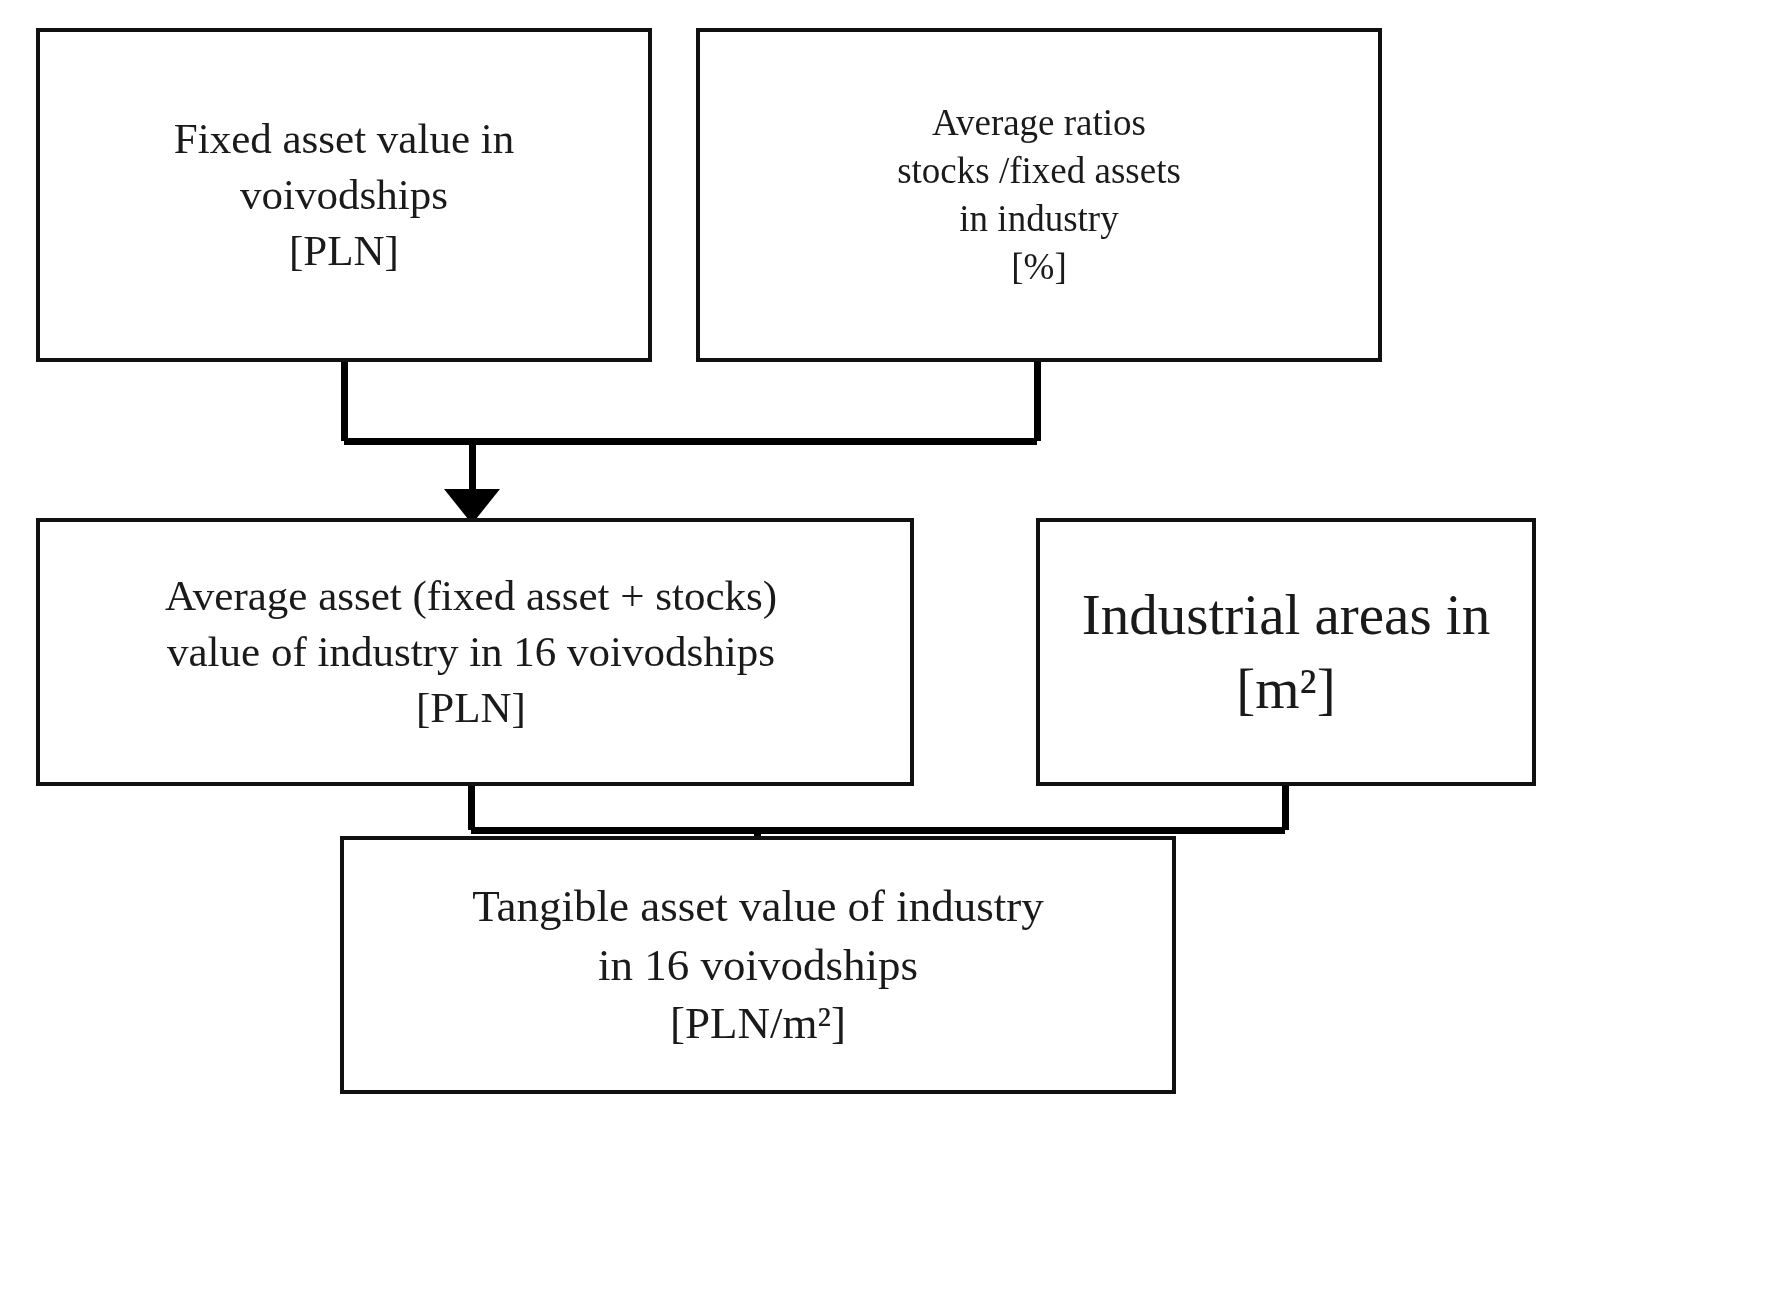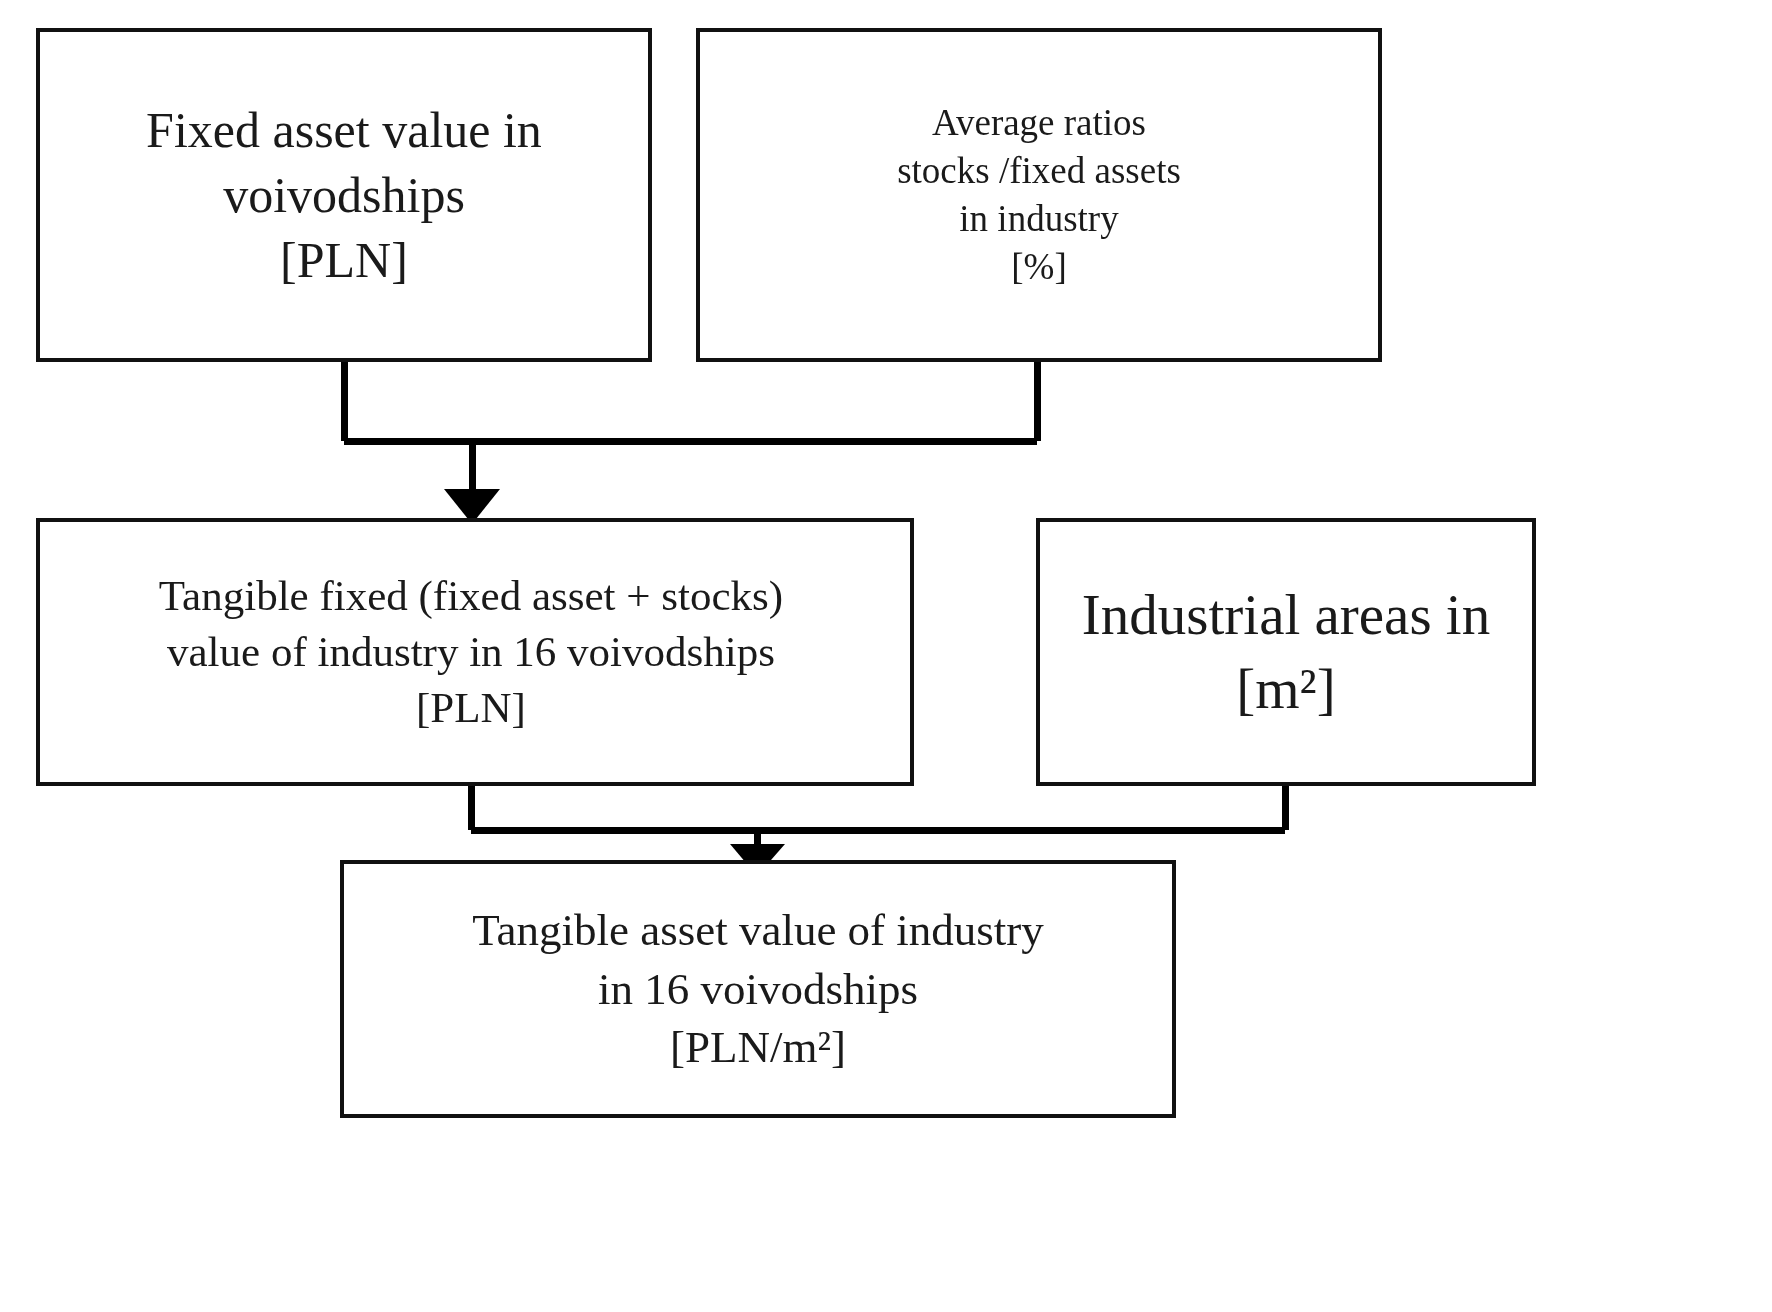--- a/index.html
+++ b/index.html
@@ -29,40 +29,40 @@
   }
   .node .line {
     display: block;
     white-space: pre;
     line-height: 1.30;
   }
 
   
   #node-fixed-asset-value {
     left: 36px;  top: 28px;  width: 616px;  height: 334px;
-    font-size: 50px;
+    font-size: 43px;
   }
   #node-average-ratios {
     left: 696px; top: 28px;  width: 686px;  height: 334px;
     font-size: 37px;
   }
 
   
   #node-tangible-asset-16 {
     left: 36px;  top: 518px; width: 878px;  height: 268px;
     font-size: 43px;
   }
   #node-industrial-areas {
     left: 1036px; top: 518px; width: 500px; height: 268px;
     font-size: 57px;
   }
 
   
   #node-tangible-asset-value {
-    left: 340px; top: 860px; width: 836px;  height: 258px;
+    left: 340px; top: 836px; width: 836px;  height: 258px;
     font-size: 45px;
   }
 
   
   #node-tangible-asset-16 .textwrap { transform: translateX(-4px); }
 
   svg#connectors {
     position: absolute;
     left: 0; top: 0;
     width: 1772px;
@@ -114,21 +114,21 @@
     <div class="textwrap">
       <span class="line">Average ratios</span>
       <span class="line">stocks /fixed assets</span>
       <span class="line">in industry</span>
       <span class="line">[%]</span>
     </div>
   </div>
 
   <div class="node" id="node-tangible-asset-16">
     <div class="textwrap">
-      <span class="line">Tangible fixed (fixed asset + stocks)</span>
+      <span class="line">Average asset (fixed asset + stocks)</span>
       <span class="line">value of industry in 16 voivodships</span>
       <span class="line">[PLN]</span>
     </div>
   </div>
 
   <div class="node" id="node-industrial-areas">
     <div class="textwrap">
       <span class="line">Industrial areas in</span>
       <span class="line">[m²]</span>
     </div>

